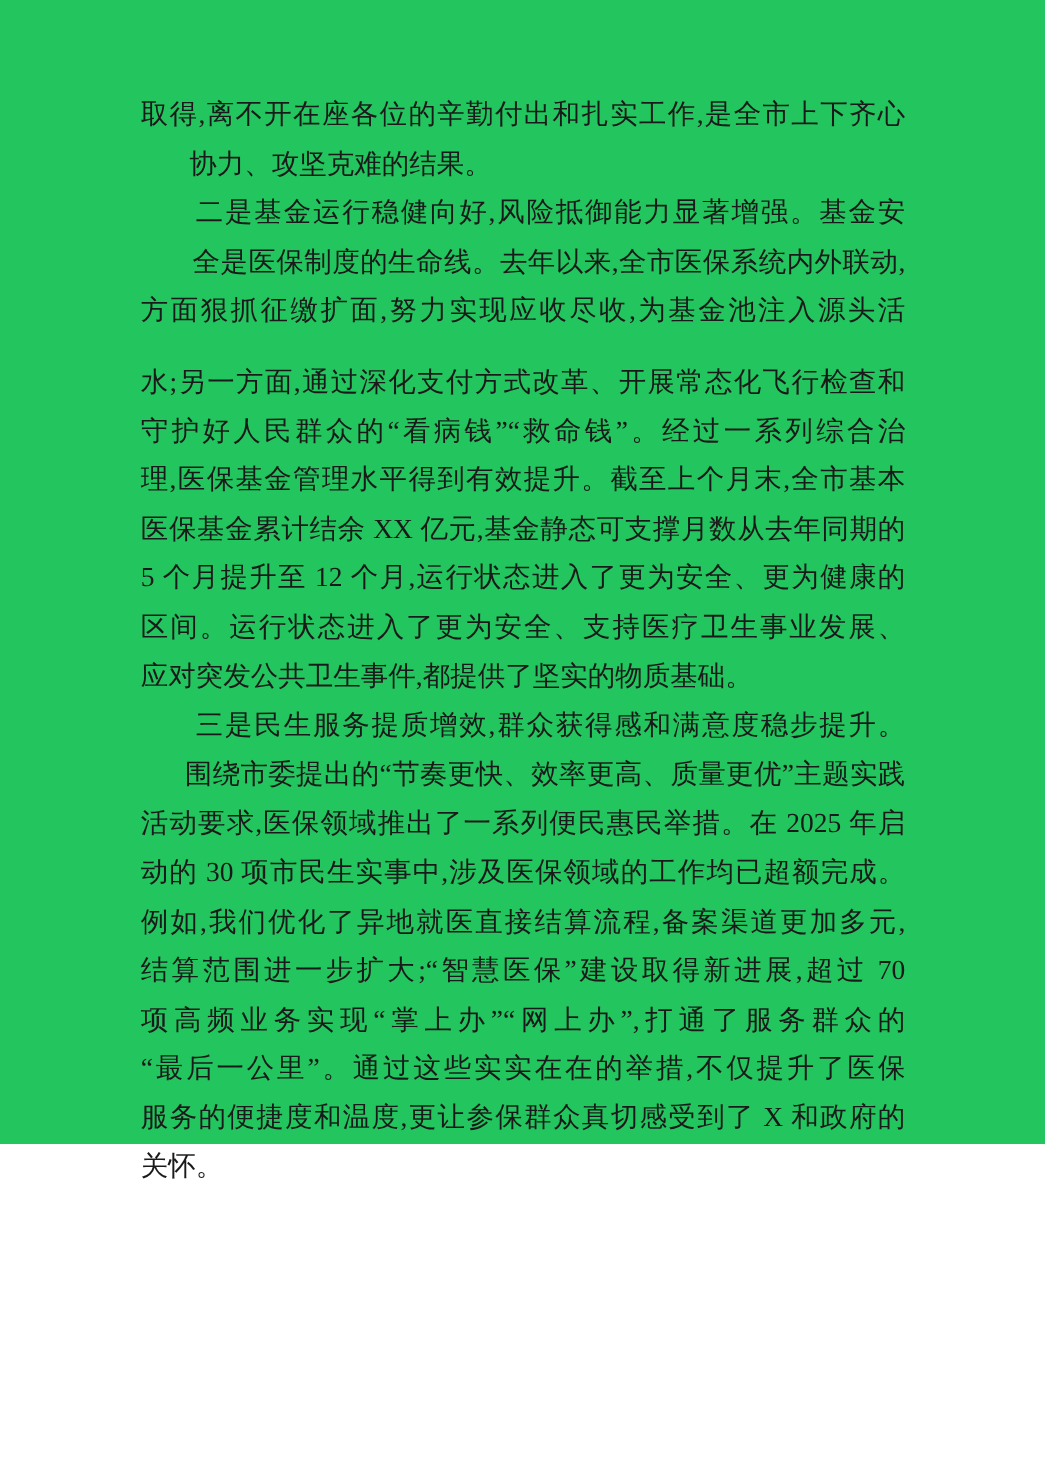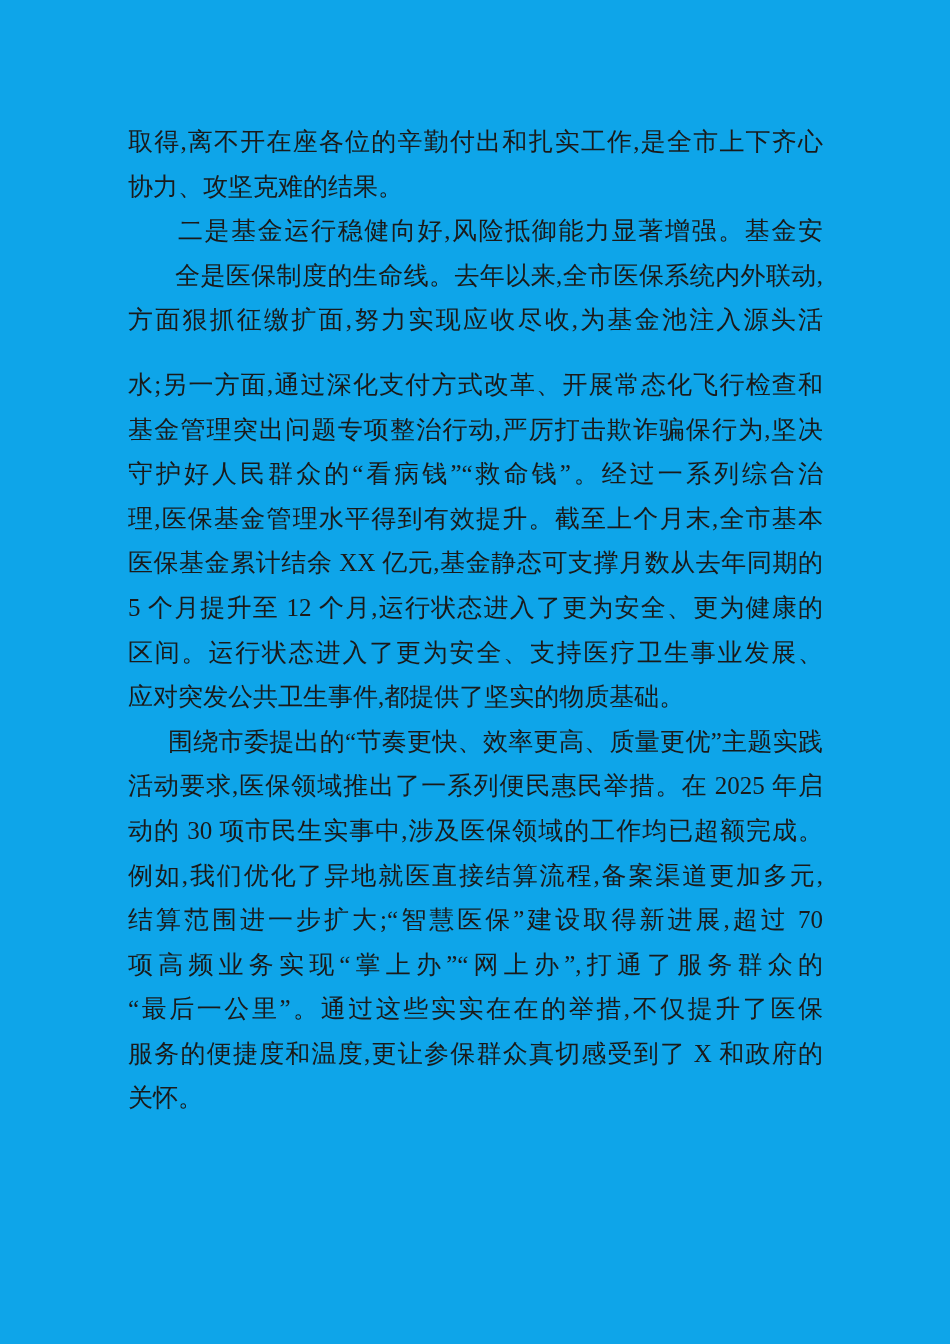--- a/index.html
+++ b/index.html
@@ -9,23 +9,23 @@
   }
   body {
     width: 950px;
     height: 1344px;
     overflow: hidden;
     font-family: "Liberation Serif", "DejaVu Serif", serif;
   }
   .page {
     box-sizing: border-box;
     width: 950px;
-    height: 1344px;
-    padding: 120px 127px 0 128px;
-    background: #0ea5e9;
+    height: 1040px;
+    padding: 83px 127px 0 128px;
+    background: #22c55e;
   }
   .para {
     margin: 0;
     padding: 0;
   }
   .line {
     font-size: 25px;
     line-height: 44.6px;
     color: #1a1a1a;
     text-align: justify;
@@ -42,38 +42,38 @@
     text-align-last: left;
   }
 </style>
 </head>
 <body style="background: rgb(255, 255, 255);">
 
 <div class="page">
 
   <div class="para">
     <div class="line" style="color: rgb(26, 26, 26);">取得,离不开在座各位的辛勤付出和扎实工作,是全市上下齐心</div>
-    <div class="line last" style="color: rgb(26, 26, 26);">协力、攻坚克难的结果。</div>
+    <div class="line last" style="color: rgb(26, 26, 26); margin-left: 44px;">协力、攻坚克难的结果。</div>
   </div>
 
   <div class="para">
     <div class="line indent" style="color: rgb(26, 26, 26);">二是基金运行稳健向好,风险抵御能力显著增强。基金安</div>
     <div class="line" style="color: rgb(26, 26, 26); margin-left: 47px;">全是医保制度的生命线。去年以来,全市医保系统内外联动,一</div>
     <div class="line" style="color: rgb(26, 26, 26);">方面狠抓征缴扩面,努力实现应收尽收,为基金池注入源头活</div>
     <div class="line" style="color: rgb(26, 26, 26); margin-top: 20px;">水;另一方面,通过深化支付方式改革、开展常态化飞行检查和</div>
-    <div class="line" style="color: rgb(26, 26, 26);">基金管理突出问题专项整治行动,严厉打击欺诈骗保行为,坚决</div>
     <div class="line" style="color: rgb(26, 26, 26);">守护好人民群众的“看病钱”“救命钱”。经过一系列综合治</div>
     <div class="line" style="color: rgb(26, 26, 26);">理,医保基金管理水平得到有效提升。截至上个月末,全市基本</div>
     <div class="line" style="color: rgb(26, 26, 26);">医保基金累计结余 XX 亿元,基金静态可支撑月数从去年同期的</div>
     <div class="line" style="color: rgb(26, 26, 26);">5 个月提升至 12 个月,运行状态进入了更为安全、更为健康的</div>
     <div class="line" style="color: rgb(26, 26, 26);">区间。运行状态进入了更为安全、支持医疗卫生事业发展、</div>
     <div class="line last" style="color: rgb(26, 26, 26); text-align: right;">应对突发公共卫生事件,都提供了坚实的物质基础。</div>
   </div>
 
   <div class="para">
+    <div class="line indent" style="color: rgb(26, 26, 26);">三是民生服务提质增效,群众获得感和满意度稳步提升。</div>
     <div class="line" style="color: rgb(26, 26, 26); margin-left: 40px;">围绕市委提出的“节奏更快、效率更高、质量更优”主题实践</div>
     <div class="line" style="color: rgb(26, 26, 26);">活动要求,医保领域推出了一系列便民惠民举措。在 2025 年启</div>
     <div class="line" style="color: rgb(26, 26, 26);">动的 30 项市民生实事中,涉及医保领域的工作均已超额完成。</div>
     <div class="line" style="color: rgb(26, 26, 26);">例如,我们优化了异地就医直接结算流程,备案渠道更加多元,</div>
     <div class="line" style="color: rgb(26, 26, 26);">结算范围进一步扩大;“智慧医保”建设取得新进展,超过 70</div>
     <div class="line" style="color: rgb(26, 26, 26);">项高频业务实现“掌上办”“网上办”,打通了服务群众的</div>
     <div class="line" style="color: rgb(26, 26, 26);">“最后一公里”。通过这些实实在在的举措,不仅提升了医保</div>
     <div class="line" style="color: rgb(26, 26, 26);">服务的便捷度和温度,更让参保群众真切感受到了 X 和政府的</div>
     <div class="line last" style="color: rgb(26, 26, 26);">关怀。</div>
   </div>

